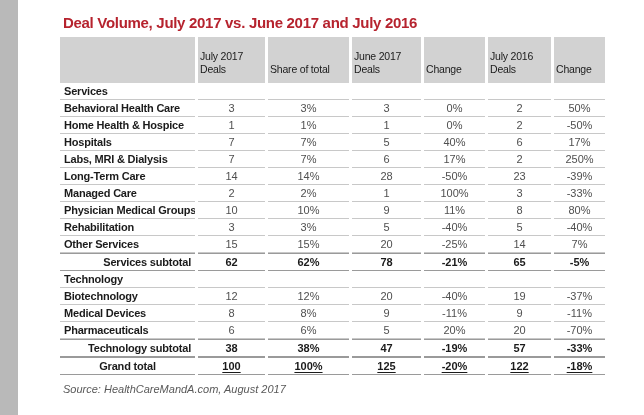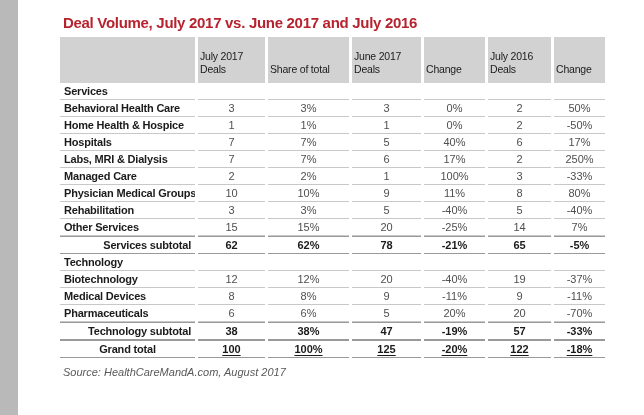--- a/index.html
+++ b/index.html
@@ -168,20 +168,29 @@
           <tr class="data">
             <td class="label">Labs, MRI &amp; Dialysis</td>
             <td class="val">7</td>
             <td class="val">7%</td>
             <td class="val">6</td>
             <td class="val">17%</td>
             <td class="val">2</td>
             <td class="val">250%</td>
           </tr>
           <tr class="data">
+            <td class="label">Long-Term Care</td>
+            <td class="val">14</td>
+            <td class="val">14%</td>
+            <td class="val">28</td>
+            <td class="val">-50%</td>
+            <td class="val">23</td>
+            <td class="val">-39%</td>
+          </tr>
+          <tr class="data">
             <td class="label">Managed Care</td>
             <td class="val">2</td>
             <td class="val">2%</td>
             <td class="val">1</td>
             <td class="val">100%</td>
             <td class="val">3</td>
             <td class="val">-33%</td>
           </tr>
           <tr class="data">
             <td class="label">Physician Medical Groups</td>

